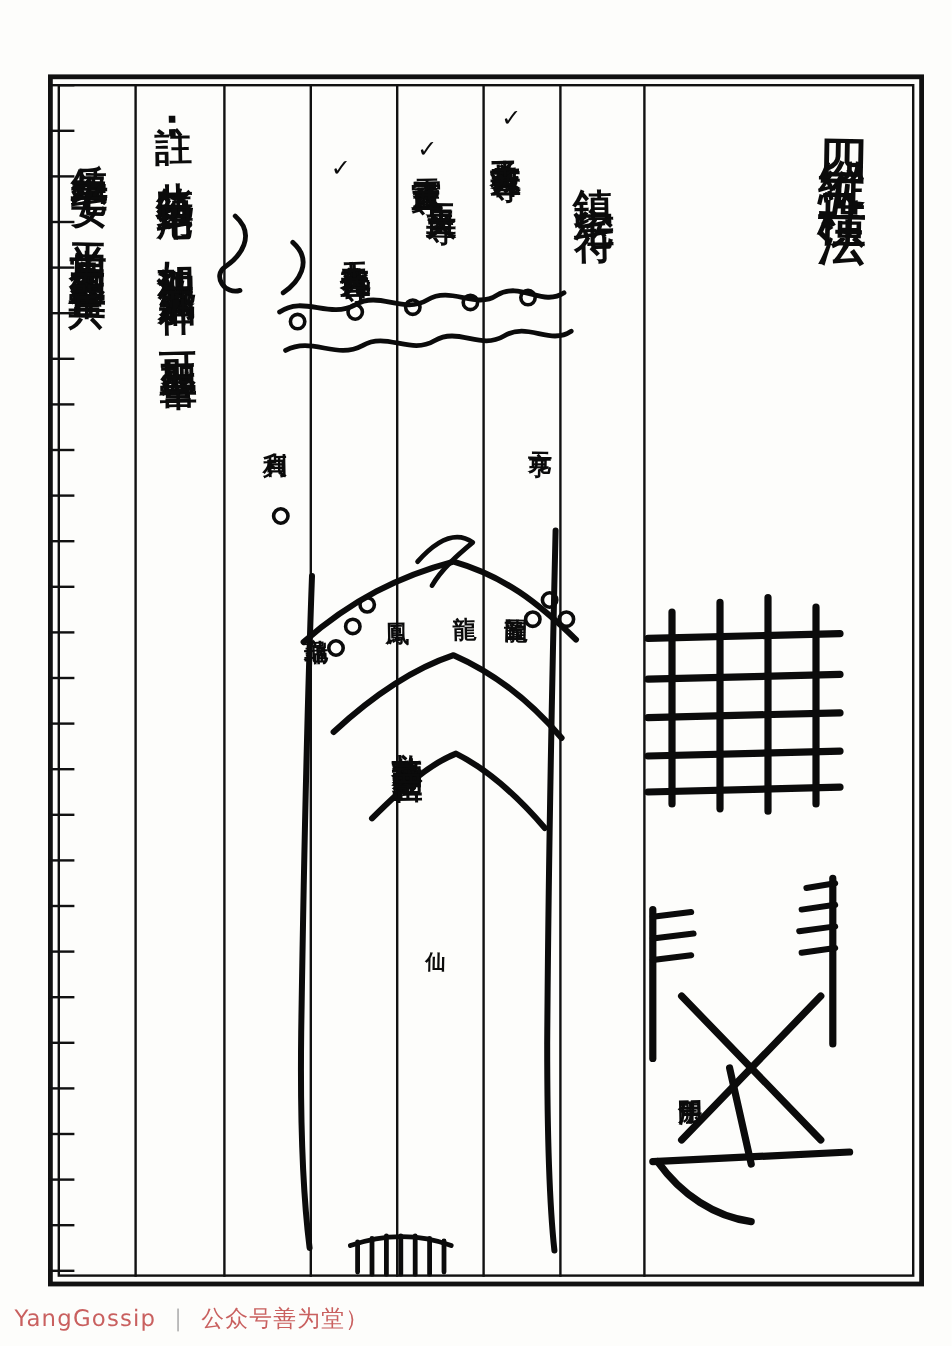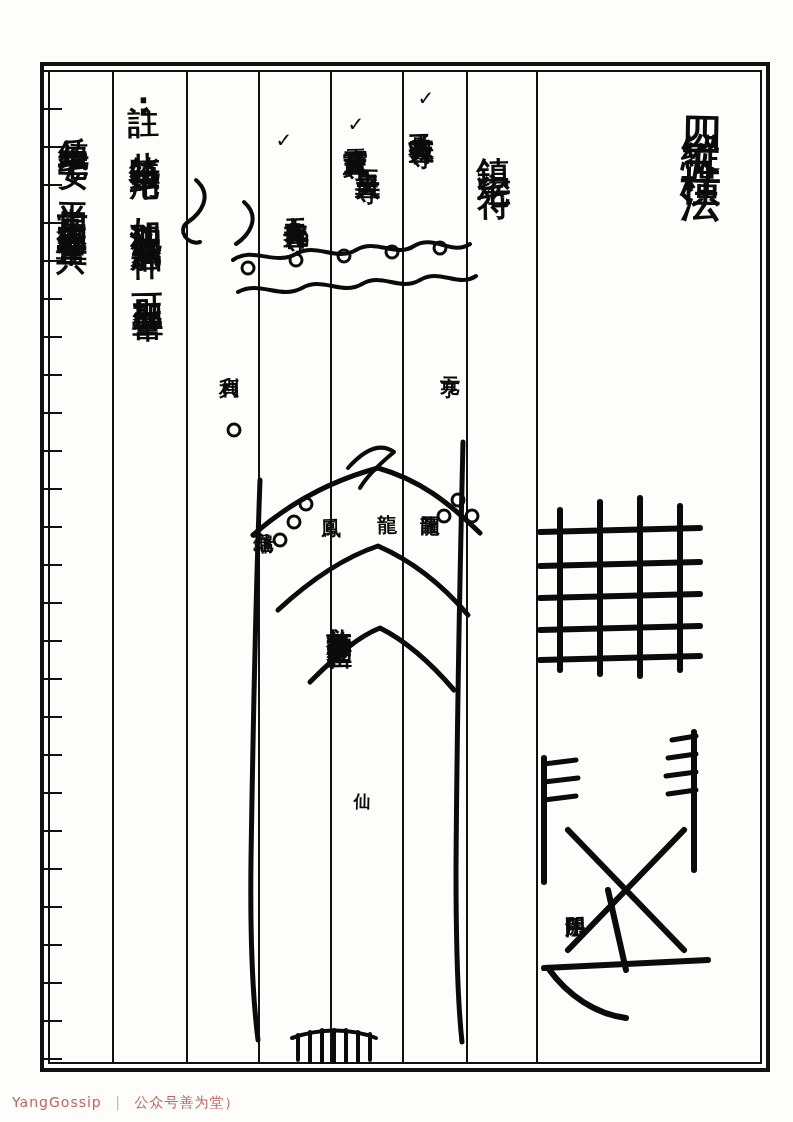--- a/index.html
+++ b/index.html
@@ -121,21 +121,21 @@
     width: 714px;
     height: 994px;
   }
 
   
   #watermark {
     position: absolute;
     left: 12px;
     bottom: 10px;
     font-family: "DejaVu Sans", sans-serif;
-    font-size: 14px;
+    font-size: 19px;
     color: #c9605f;
     letter-spacing: 1px;
     white-space: nowrap;
   }
   #watermark .sep { color: #b9b9b9; margin: 0 8px; }
   #watermark .zh { color: #c9605f; }
 </style>
 </head>
 <body>
 

